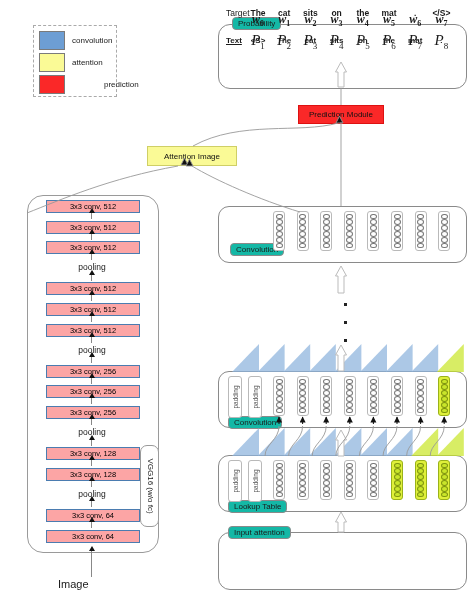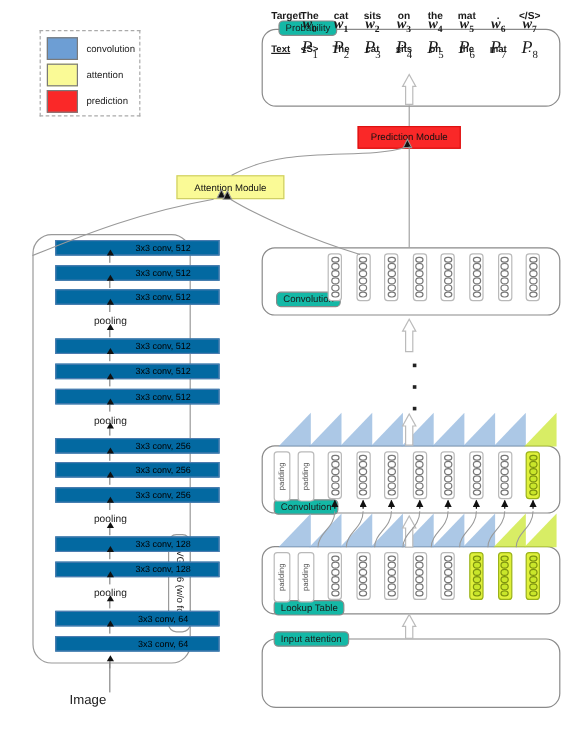--- a/index.html
+++ b/index.html
@@ -15,44 +15,44 @@
   .legend-label{font-size:8px;margin-left:7px;white-space:nowrap;}
 
   
   .rbox{border:1px solid #8a8a8a;border-radius:12px;background:#fff;}
   .tab-label{position:absolute;background:#14b8a6;border:1px solid #8a8a8a;
              border-radius:4px;font-size:8px;padding:1px 5px;white-space:nowrap;}
 
   
   #prob{left:218px;top:24px;width:247px;height:63px;}
   #prob-tab{left:232px;top:17px;}
-  .prob-target{position:absolute;top:8px;font-size:8.5px;font-weight:bold;}
+  .prob-target{position:absolute;top:8px;font-size:8.5px;font-weight:normal;}
   .prob-word{position:absolute;top:8px;font-size:8.5px;font-weight:bold;text-align:center;}
   .prob-p{position:absolute;top:32px;font-size:15px;font-style:italic;
           font-family:"Liberation Serif",serif;text-align:center;}
   .prob-p sub{font-size:9px;font-style:normal;}
 
   
   #pred-mod{left:298px;top:105px;width:84px;height:17px;background:#fa2828;
             border:1px solid #d11;display:flex;align-items:center;justify-content:center;
             font-size:8px;color:#111;}
   #attn-mod{left:147px;top:146px;width:88px;height:18px;background:#fafa96;
             border:1px solid #cfcf66;display:flex;align-items:center;justify-content:center;
             font-size:8px;color:#111;}
 
   
   #vgg-outer{left:27px;top:195px;width:130px;height:356px;border:1px solid #9a9a9a;
              border-radius:16px;background:#fff;}
   #vgg-tag{left:140px;top:445px;width:17px;height:80px;border:1px solid #9a9a9a;
            border-radius:7px;background:#fff;}
   #vgg-tag span{position:absolute;left:50%;top:50%;
       transform:translate(-50%,-50%) rotate(90deg);font-size:8px;white-space:nowrap;}
-  .conv-bar{position:absolute;left:46px;width:92px;height:11px;background:#0369a1;
+  .conv-bar{position:absolute;left:46px;width:92px;height:11px;background:#fca5a5;
             border:1px solid #4b7cb0;font-size:7.5px;color:#000;
-            display:flex;align-items:center;justify-content:center;padding-left:43px;}
+            display:flex;align-items:center;justify-content:center;}
   .pool-lbl{position:absolute;left:46px;width:92px;height:11px;font-size:8.5px;
             display:flex;align-items:center;justify-content:center;text-align:right;}
   .up-arrow{position:absolute;left:91px;width:1px;background:#888;}
   .up-arrow::after{content:"";position:absolute;left:-2.5px;top:-4px;width:0;height:0;
       border-left:3px solid transparent;border-right:3px solid transparent;
       border-bottom:5px solid #111;}
   #image-lbl{left:58px;top:578px;font-size:11px;}
   #image-line{left:91px;top:551px;width:1px;height:26px;background:#888;}
 
   
@@ -85,21 +85,21 @@
 
 <div class="abs rbox" id="legend" style="border-radius:0;"></div>
 <div class="abs legend-row" style="left:39px;top:31px;">
   <span class="swatch" style="background:#6d9ed4;"></span>
   <span class="legend-label">convolution</span>
 </div>
 <div class="abs legend-row" style="left:39px;top:53px;">
   <span class="swatch" style="background:#fafa96;"></span>
   <span class="legend-label">attention</span>
 </div>
-<div class="abs legend-row" style="left:39px;top:75px;">
+<div class="abs legend-row" style="left:39px;top:75px;gap:32px;">
   <span class="swatch" style="background:#fa2828;"></span>
   <span class="legend-label">prediction</span>
 </div>
 
 <div class="abs rbox" id="prob"></div>
 <div class="tab-label" id="prob-tab">Probability</div>
 <div class="prob-target" style="left:226px;">Target</div>
 <div id="prob-words" class="abs">
     <div class="prob-word" style="left:245px;width:26px;">The</div>
     <div class="prob-word" style="left:271.2px;width:26px;">cat</div>
@@ -115,21 +115,21 @@
     <div class="prob-p" style="left:271.2px;width:26px;">P<sub>2</sub></div>
     <div class="prob-p" style="left:297.4px;width:26px;">P<sub>3</sub></div>
     <div class="prob-p" style="left:323.6px;width:26px;">P<sub>4</sub></div>
     <div class="prob-p" style="left:349.8px;width:26px;">P<sub>5</sub></div>
     <div class="prob-p" style="left:376px;width:26px;">P<sub>6</sub></div>
     <div class="prob-p" style="left:402.2px;width:26px;">P<sub>7</sub></div>
     <div class="prob-p" style="left:428.4px;width:26px;">P<sub>8</sub></div>
   </div>
 
 <div class="abs" id="pred-mod">Prediction Module</div>
-<div class="abs" id="attn-mod">Attention Module</div>
+<div class="abs" id="attn-mod">Attention Image</div>
 
 <div class="abs" id="vgg-outer"></div>
 <div class="abs" id="vgg-tag">
   <span>VGG16 (w/o fc)</span>
 </div>
 <div id="vgg-layers" class="abs">
     <div class="conv-bar" style="top:200px;">3x3 conv, 512</div>
     <div class="up-arrow" style="top:212px;height:7px;"></div>
     <div class="conv-bar" style="top:220.6px;">3x3 conv, 512</div>
     <div class="up-arrow" style="top:232.6px;height:7px;"></div>

